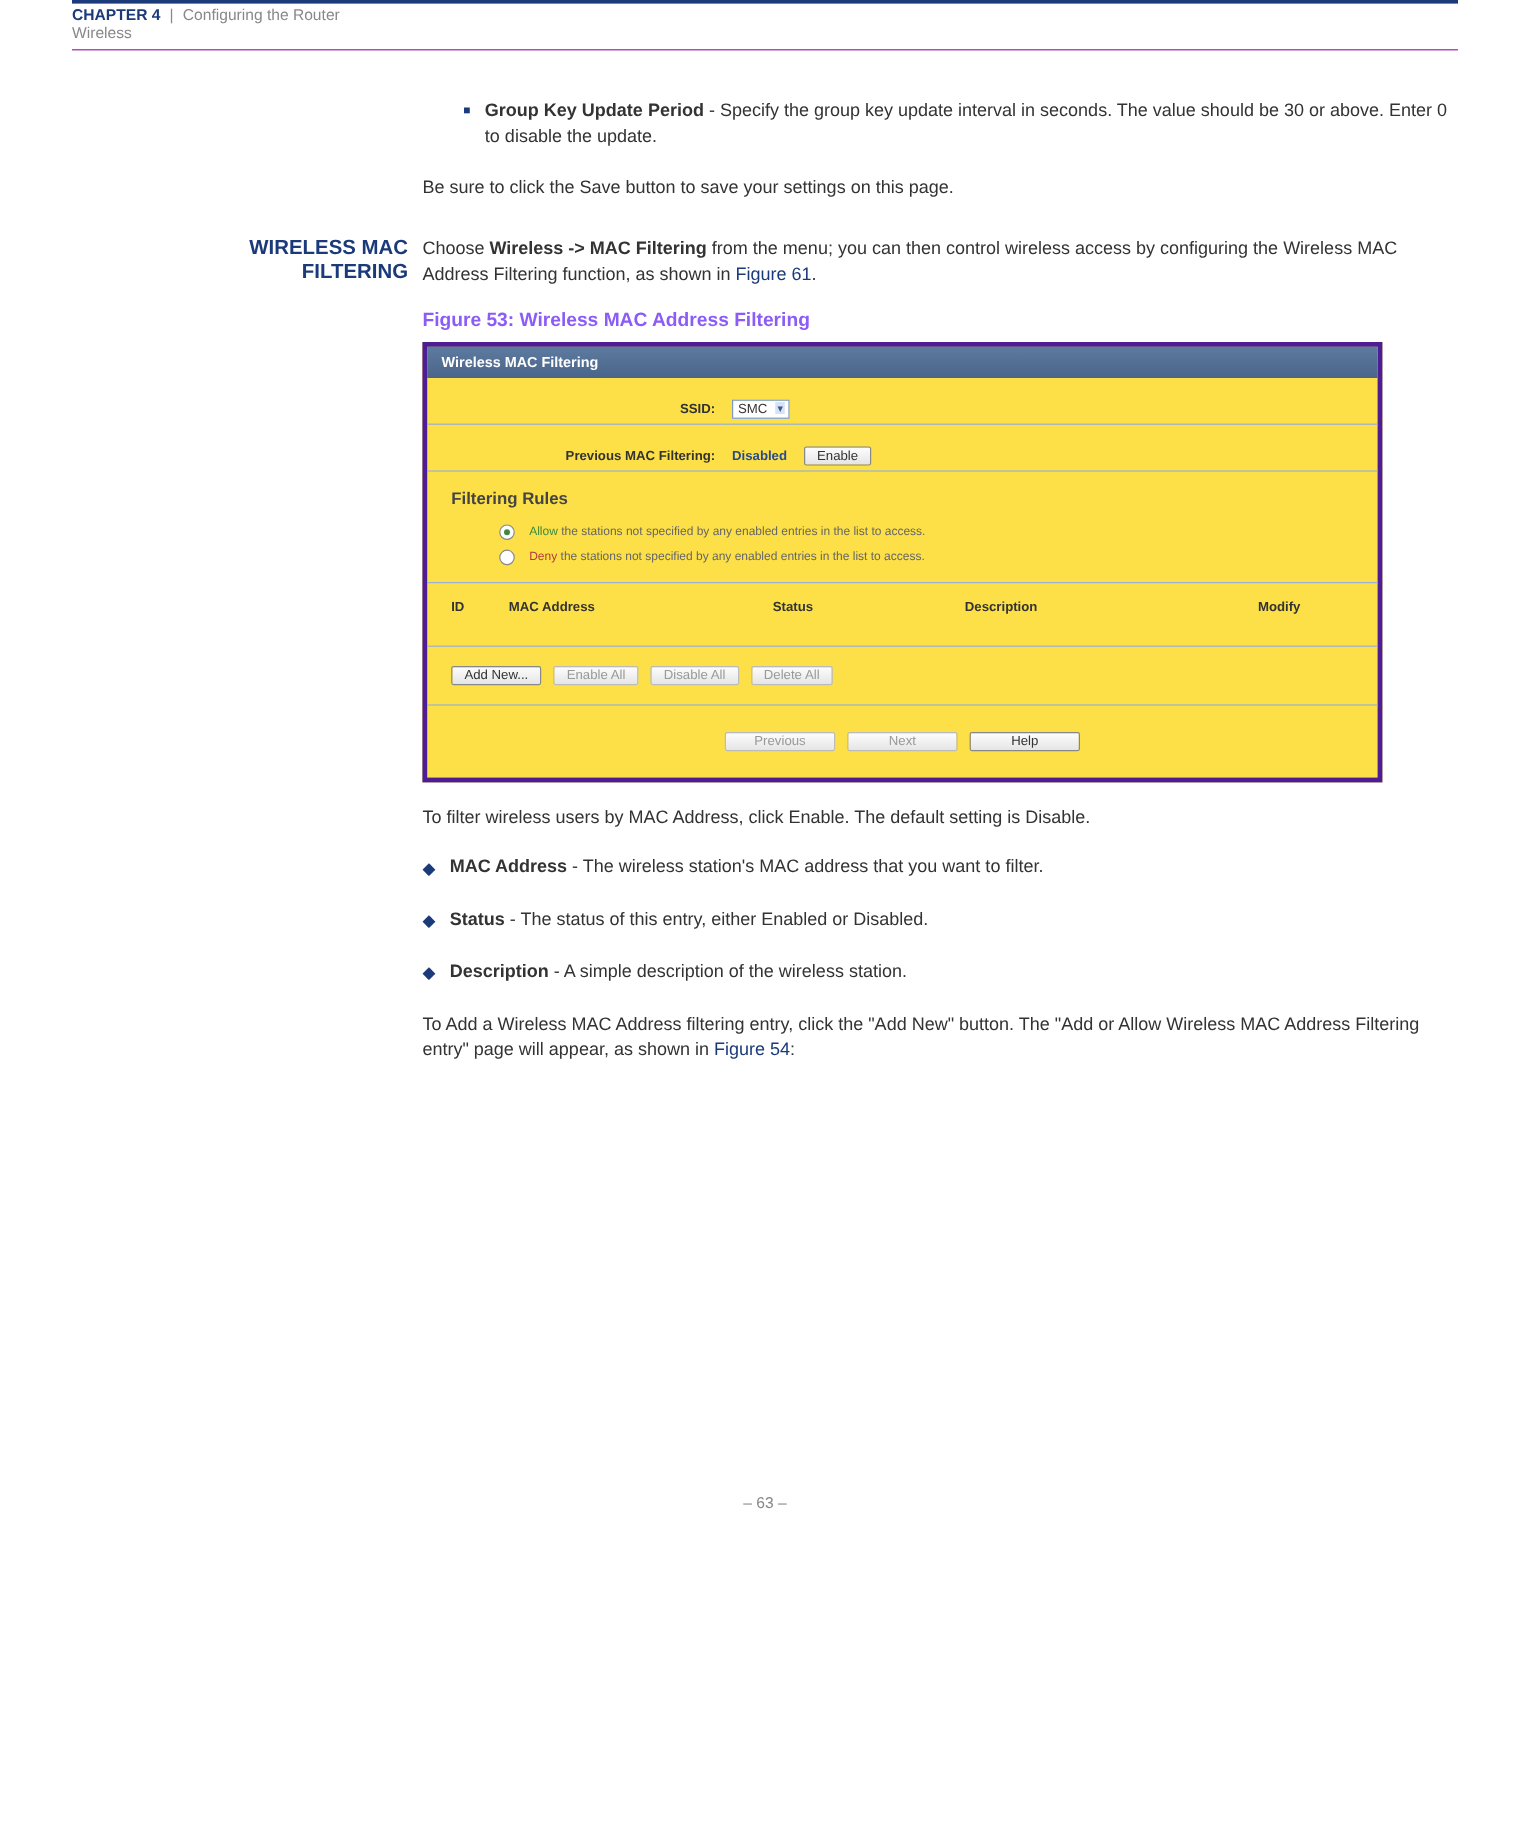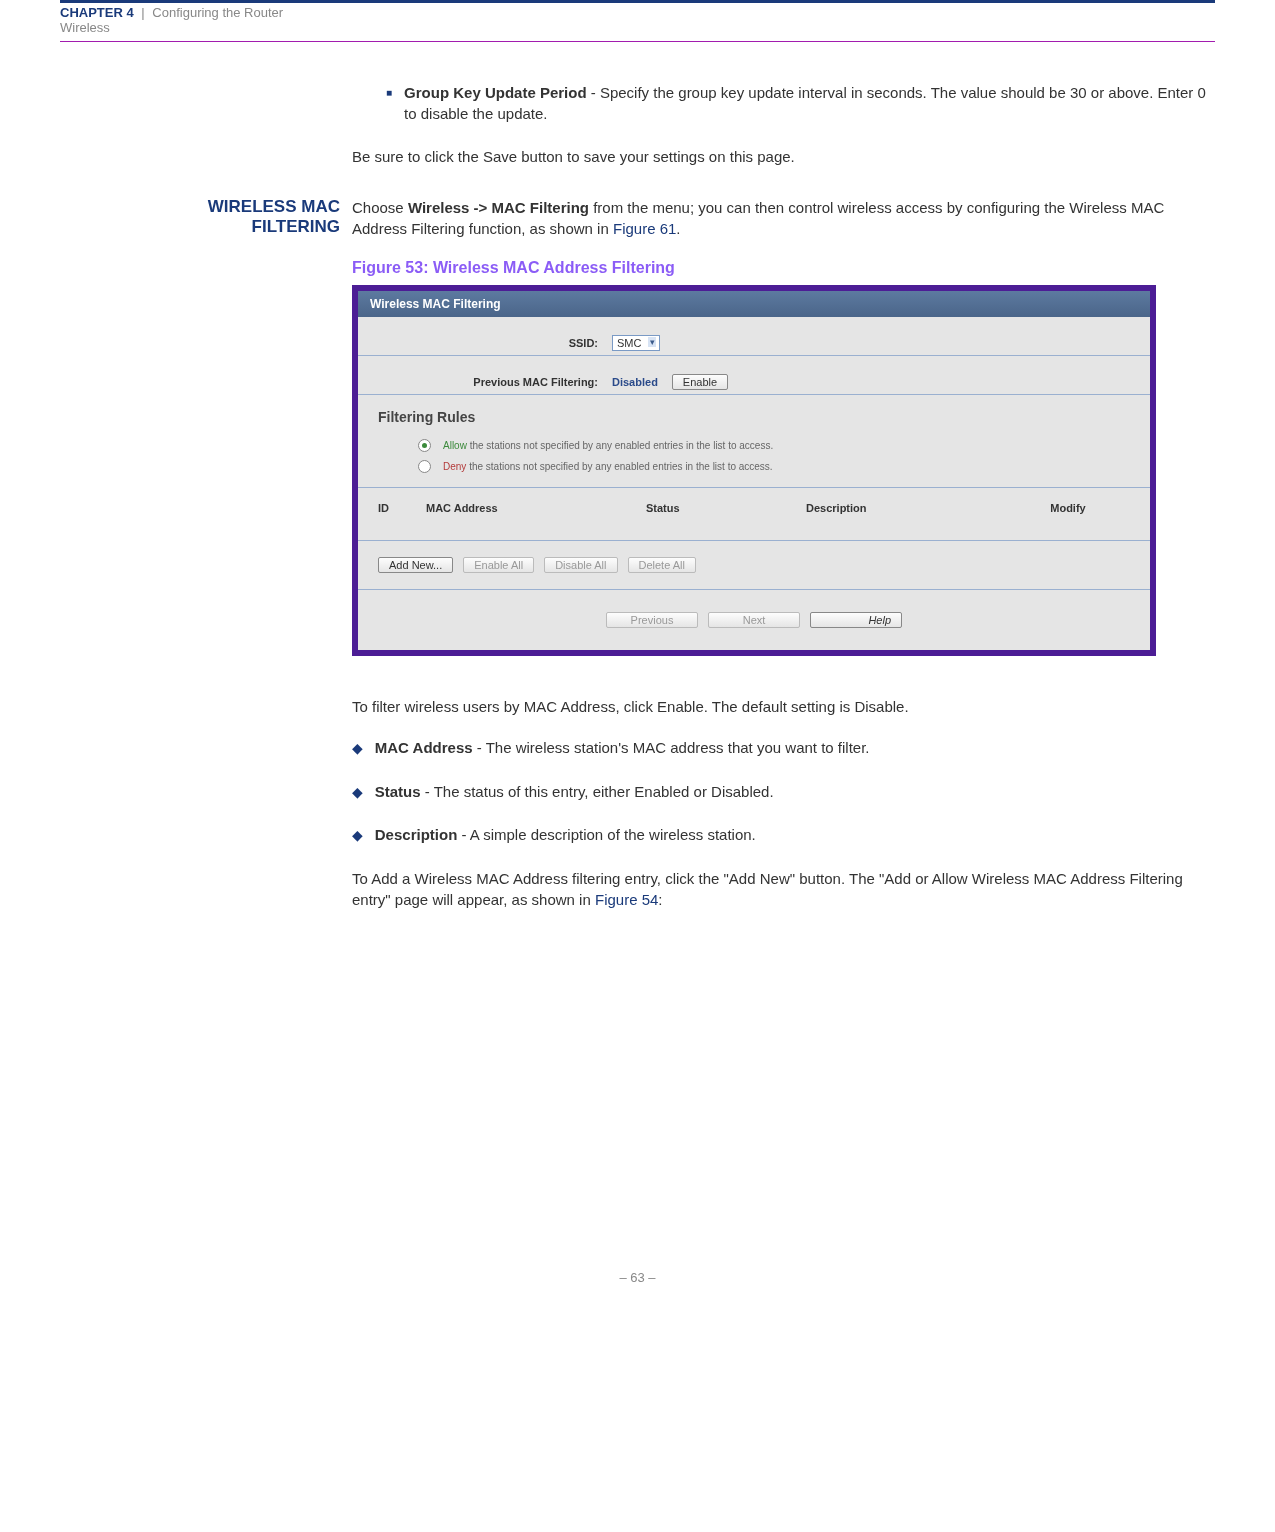--- a/index.html
+++ b/index.html
@@ -47,27 +47,27 @@
     }
     .para { margin: 0 0 20px 0; line-height: 1.4; font-size: 15px; }
     .bullet-row { display: flex; gap: 12px; margin-bottom: 22px; line-height: 1.4; font-size: 15px; }
     .bullet-row.indent1 { margin-left: 34px; }
     .bullet-square { color: #1a3a7a; font-size: 10px; margin-top: 4px; }
     .bullet-diamond { color: #1a3a7a; font-size: 14px; margin-top: 2px; }
     .figure-caption { color: #8b5cf6; font-weight: bold; font-size: 16px; margin: 16px 0 8px 0; }
     .link { color: #1a3a7a; }
     b { font-weight: bold; }
     .screenshot {
-      border: 6px solid #4c1d95;
-      background: #e5e5e5;
+      border: 4px solid #4c1d95;
+      background: #fde047;
       width: 792px;
       font-family: Arial, sans-serif;
       font-size: 11px;
       color: #333;
-      margin-bottom: 40px;
+      margin-bottom: 19px;
     }
     .ss-titlebar {
       background: linear-gradient(#5d7aa0, #4a6589);
       color: #fff;
       font-weight: bold;
       font-size: 12px;
       padding: 6px 12px;
     }
     .ss-row {
       display: flex;
@@ -185,21 +185,21 @@
         <div class="ss-btnrow">
           <span class="ss-btn">Add New...</span>
           <span class="ss-btn disabled">Enable All</span>
           <span class="ss-btn disabled">Disable All</span>
           <span class="ss-btn disabled">Delete All</span>
         </div>
 
         <div class="ss-btnrow center">
           <span class="ss-btn disabled" style="width:70px;text-align:center;">Previous</span>
           <span class="ss-btn disabled" style="width:70px;text-align:center;">Next</span>
-          <span class="ss-btn" style="width:70px;text-align:right;font-style:italic;">Help</span>
+          <span class="ss-btn" style="width:70px;text-align:center;">Help</span>
         </div>
       </div>
 
       <p class="para">To filter wireless users by MAC Address, click Enable. The default setting is Disable.</p>
 
       <div class="bullet-row">
         <span class="bullet-diamond">◆</span>
         <span><b>MAC Address</b><span> - The wireless station's MAC address that you want to filter.</span></span>
       </div>
       <div class="bullet-row">

